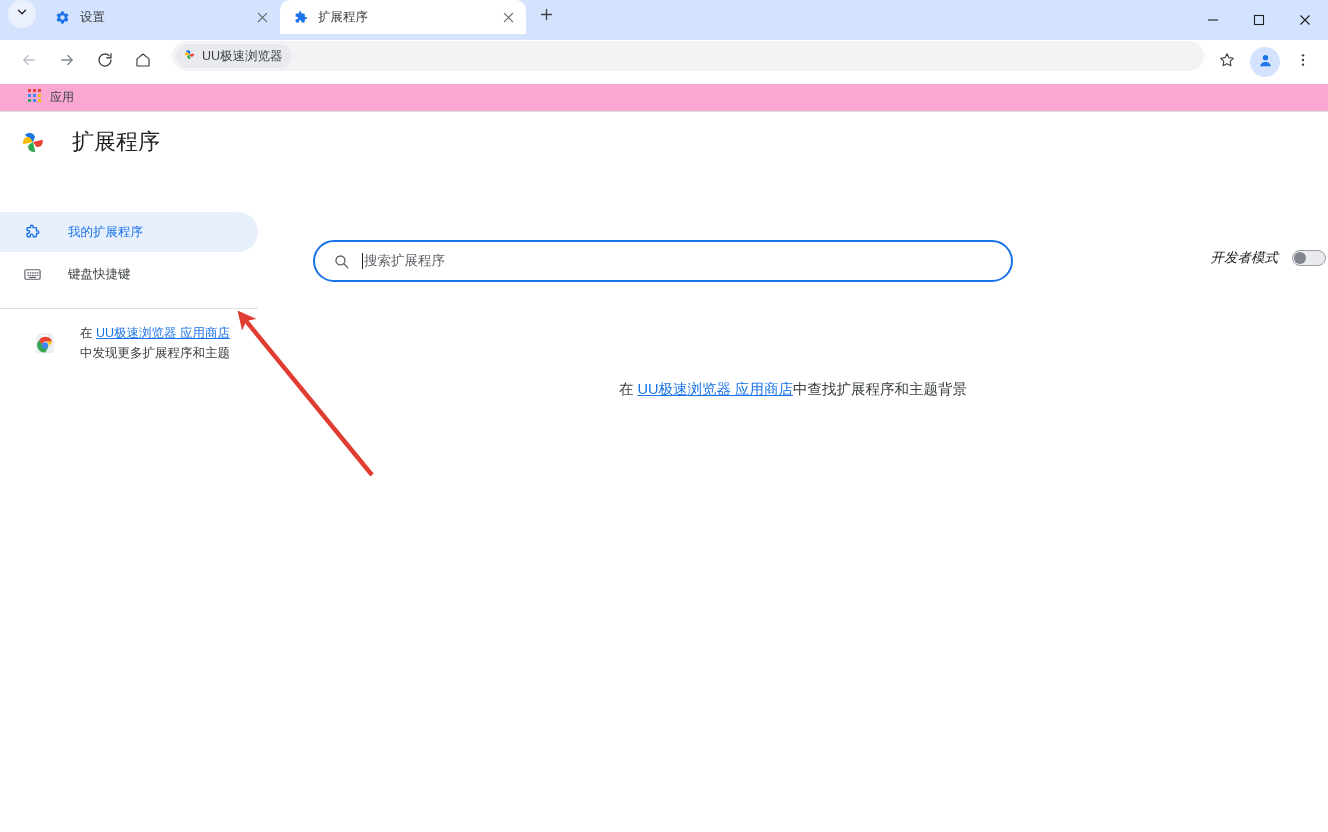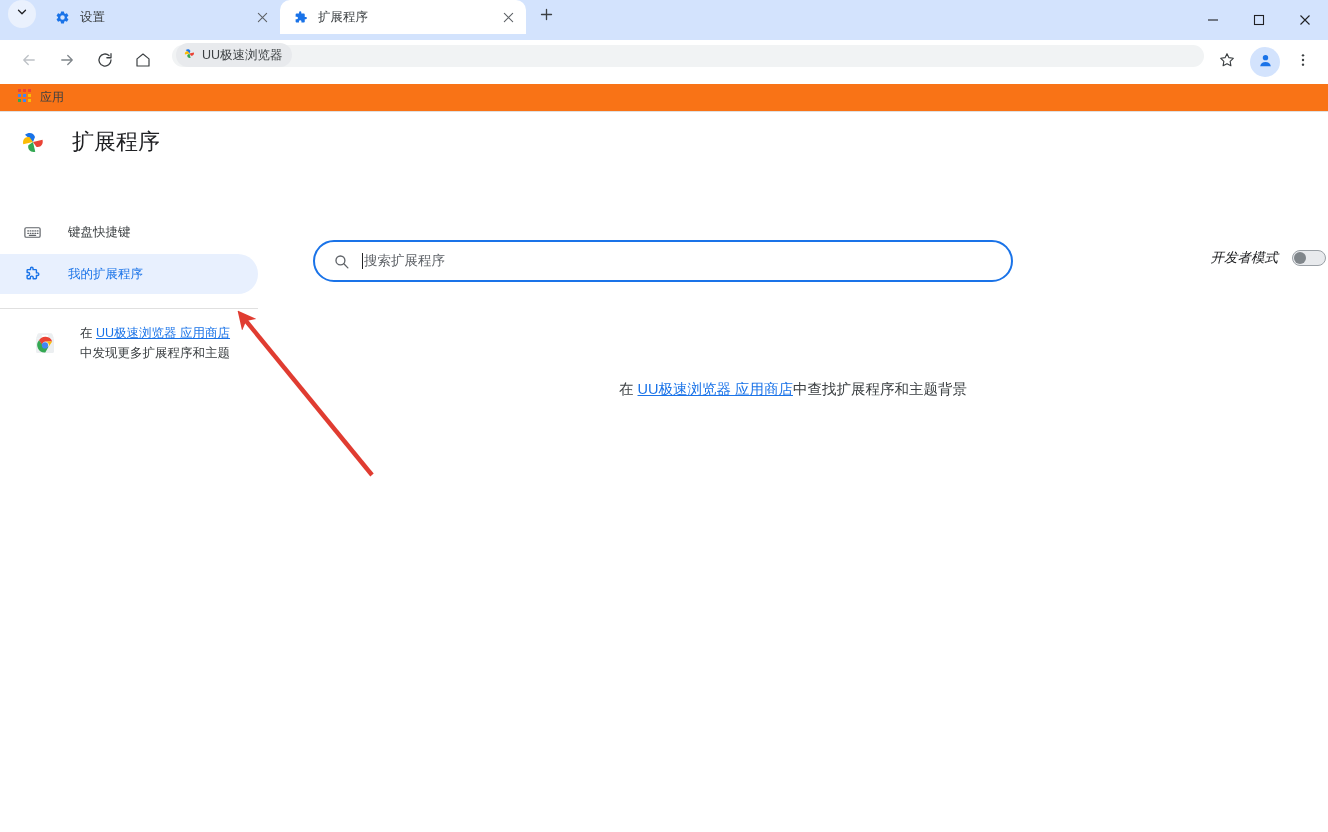--- a/index.html
+++ b/index.html
@@ -94,25 +94,25 @@
     border-radius: 15px;
     display: flex; align-items: center; justify-content: center;
     flex: none;
     margin-right: 8px;
     color: #5f6368;
   }
   .tb-btn.disabled { color: #bdc1c6; }
 
   .omnibox {
     flex: 1 1 auto;
-    height: 22px;
+    height: 30px;
     background: #f1f3f4;
     border-radius: 15px;
     display: flex;
-    align-items: flex-end;
+    align-items: center;
     margin: 0 8px 12px 6px;
     padding: 0 4px 0 4px;
     min-width: 0;
   }
   .uu-chip {
     height: 24px;
     background: #e8eaed;
     border-radius: 12px;
     display: flex;
     align-items: center;
@@ -140,24 +140,24 @@
     border-radius: 15px;
     background: #d3e3fd;
     display: flex; align-items: center; justify-content: center;
     margin: 0 8px;
     flex: none;
   }
 
   
   .bookmarks {
     height: 28px;
-    background: #f97316;
-    display: flex;
-    align-items: center;
-    padding-left: 14px;
+    background: #f9a8d4;
+    display: flex;
+    align-items: center;
+    padding-left: 24px;
     border-bottom: 1px solid #e0e0e0;
   }
   .bm-item {
     display: flex; align-items: center;
     height: 22px;
     padding: 0 8px 0 4px;
     border-radius: 4px;
   }
   .bm-label { font-size: 12px; color: #3c4043; margin-left: 8px; }
 
@@ -467,36 +467,36 @@
   </div>
 
   <div class="devmode">
     <span class="devmode-label">开发者模式</span>
     <div class="toggle">
       <span class="knob"></span>
     </div>
   </div>
 
   <div class="sidebar">
+    <div class="nav-item selected">
+      <span class="nav-icon">
+        <svg width="18" height="18" viewBox="0 0 24 24" fill="none" stroke="#1a73e8" stroke-width="1.9" stroke-linejoin="round">
+            <path d="M10 4.6a1.7 1.7 0 013.4 0v1.6H17c.5 0 .9.4.9.9v3.4h1.5a1.7 1.7 0 010 3.4h-1.5v3.5c0 .5-.4.9-.9.9h-3.4v-1.6a1.9 1.9 0 10-3.8 0v1.6H6.4a.9.9 0 01-.9-.9v-3.5H7a1.9 1.9 0 100-3.8H5.5V7.1c0-.5.4-.9.9-.9H10V4.6z"></path>
+          </svg>
+      </span>
+      <span class="nav-label">我的扩展程序</span>
+    </div>
     <div class="nav-item">
       <span class="nav-icon">
         <svg width="19" height="19" viewBox="0 0 24 24" fill="none" stroke="#5f6368" stroke-width="1.5">
             <rect x="2.4" y="6" width="19.2" height="12" rx="1.6"></rect>
             <path d="M6 10h1M9 10h1M12 10h1M15 10h1M18 10h1M6 13h1M9 13h1M12 13h1M15 13h1M18 13h1M8 15.6h8" stroke-linecap="round"></path>
           </svg>
       </span>
       <span class="nav-label">键盘快捷键</span>
-    </div>
-    <div class="nav-item selected">
-      <span class="nav-icon">
-        <svg width="18" height="18" viewBox="0 0 24 24" fill="none" stroke="#1a73e8" stroke-width="1.9" stroke-linejoin="round">
-            <path d="M10 4.6a1.7 1.7 0 013.4 0v1.6H17c.5 0 .9.4.9.9v3.4h1.5a1.7 1.7 0 010 3.4h-1.5v3.5c0 .5-.4.9-.9.9h-3.4v-1.6a1.9 1.9 0 10-3.8 0v1.6H6.4a.9.9 0 01-.9-.9v-3.5H7a1.9 1.9 0 100-3.8H5.5V7.1c0-.5.4-.9.9-.9H10V4.6z"></path>
-          </svg>
-      </span>
-      <span class="nav-label">我的扩展程序</span>
     </div>
 
     <div class="nav-sep"></div>
 
     <div class="store-link">
       <span class="store-icon">
         <svg width="26" height="26" viewBox="0 0 26 26">
           <path d="M4 8.5h18v13a1.6 1.6 0 01-1.6 1.6H5.6A1.6 1.6 0 014 21.5v-13z" fill="#eceff1"></path>
           <path d="M4 8.5h18l-1.6-4.2A1.6 1.6 0 0019 3.3H7a1.6 1.6 0 00-1.5 1L4 8.5z" fill="#eceff1"></path>
           <rect x="9.6" y="5" width="6.8" height="1.9" rx="0.9" fill="#fff"></rect>

